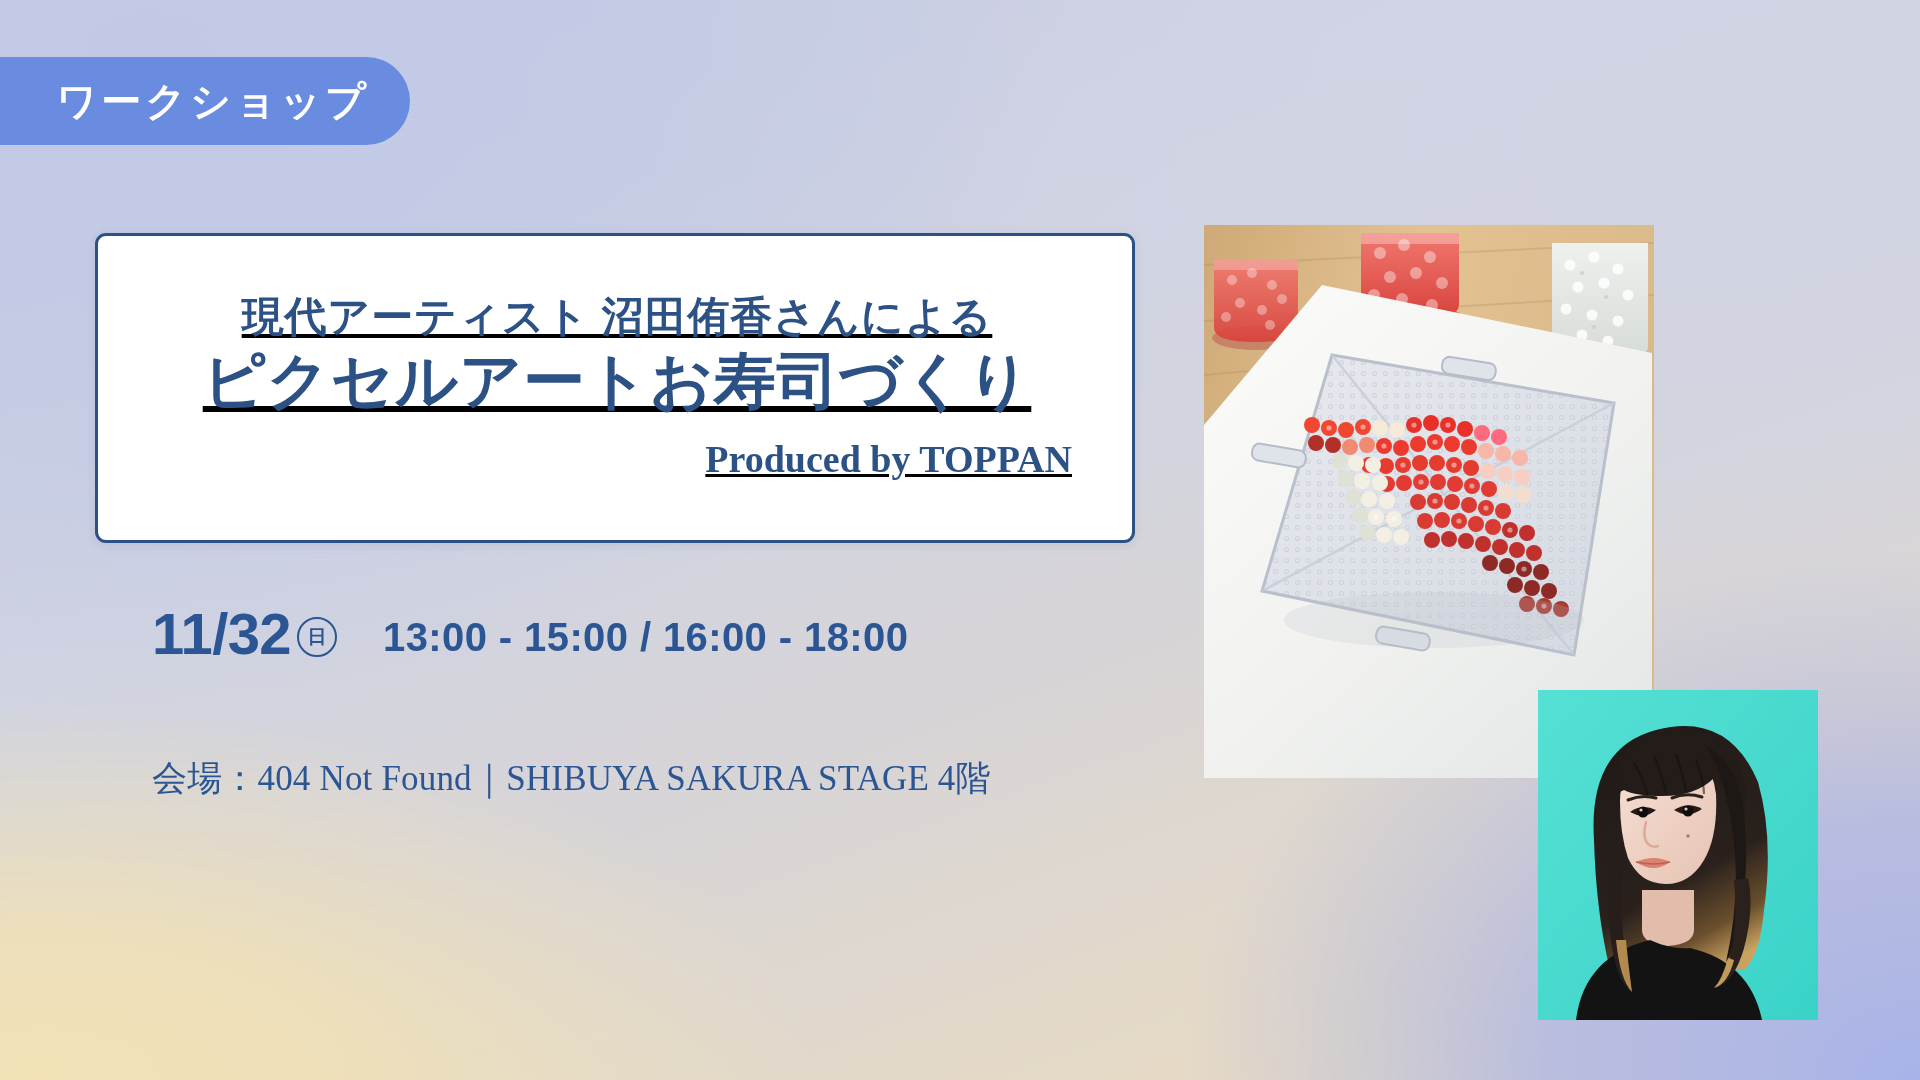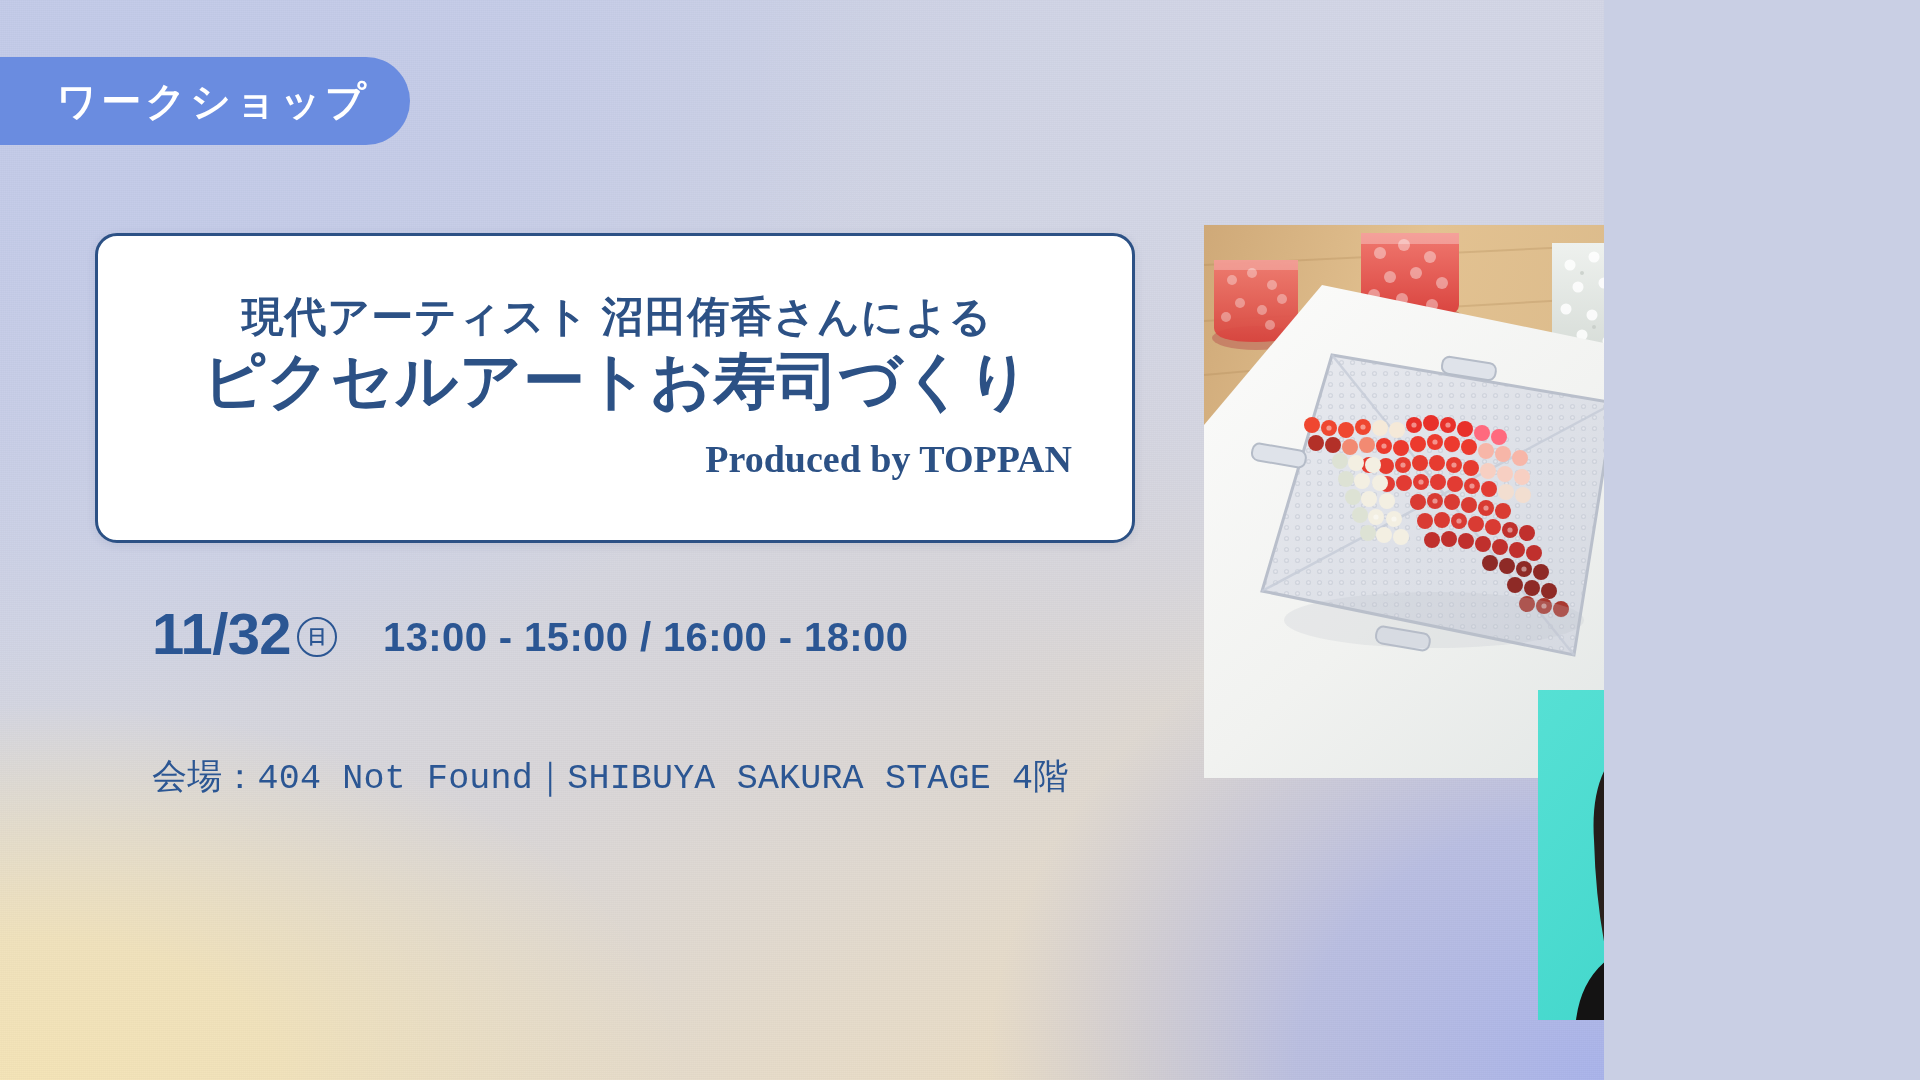--- a/index.html
+++ b/index.html
@@ -5,21 +5,21 @@
   * { margin:0; padding:0; box-sizing:border-box; }
   html,body { width:1920px; height:1080px; overflow:hidden; }
   body {
     font-family:"Liberation Sans", sans-serif;
     position:relative;
     background:#c9cfe4;
   }
 
   
   #banner {
-    position:absolute; inset:0; width:1604px; height:1080px;
+    position:absolute; inset:0; width:1920px; height:1080px;
     overflow:hidden;
     background:
       radial-gradient(ellipse 70% 60% at 2% 100%, #f3e3b6 0%, rgba(243,227,182,0.85) 22%, rgba(243,227,182,0.0) 58%),
       radial-gradient(ellipse 55% 70% at 100% 100%, #a9b3ea 0%, rgba(169,179,234,0.75) 35%, rgba(169,179,234,0) 70%),
       radial-gradient(ellipse 60% 80% at 92% 12%, #d3d6e6 0%, rgba(211,214,230,0.5) 45%, rgba(211,214,230,0) 75%),
       radial-gradient(ellipse 60% 75% at 8% 6%, #c2cae8 0%, rgba(194,202,232,0.6) 45%, rgba(194,202,232,0) 80%),
       linear-gradient(160deg, #c6cde6 0%, #d2d5e3 38%, #d9d6d8 60%, #e8dcc6 85%, #f0e2bb 100%);
   }
   #grain {
     position:absolute; inset:0; pointer-events:none; opacity:.30;
@@ -42,24 +42,25 @@
     letter-spacing:.10em; white-space:nowrap;
     font-family:"Liberation Sans","DejaVu Sans",sans-serif;
   }
 
   
   .title-card {
     position:absolute; left:95px; top:233px;
     width:1040px; height:310px;
     background:#ffffff;
     border:3px solid #2c5185;
-    border-radius:22px;
+    border-radius:11px;
     box-shadow:0 2px 10px rgba(40,60,110,.10);
     display:flex; flex-direction:column; justify-content:center;
     padding:0 60px 0 64px;
+    text-decoration:underline;
   }
   .title-sub {
     color:#2c5185; font-size:42px; font-weight:700;
     letter-spacing:.02em; text-align:center; line-height:1.15;
     margin-bottom:2px;
     font-family:"Liberation Sans","DejaVu Sans",sans-serif;
   }
   .title-main {
     color:#2c5185; font-size:62px; font-weight:700;
     letter-spacing:.01em; text-align:center; line-height:1.18;
@@ -96,21 +97,21 @@
   }
 
   
   .details {
     position:absolute; left:152px; top:757px;
     display:flex; flex-direction:column; gap:12px;
   }
   .detail-line {
     color:#2b5693; font-size:35px; font-weight:400;
     letter-spacing:.005em; white-space:nowrap; line-height:1.26;
-    font-family:Liberation Mono, monospace;
+    font-family:Liberation Serif, serif;
   }
 
   
   .photo-main {
     position:absolute; left:1204px; top:225px;
     width:450px; height:553px;
     overflow:hidden;
     background:#e8e5e0;
   }
   .photo-portrait {

